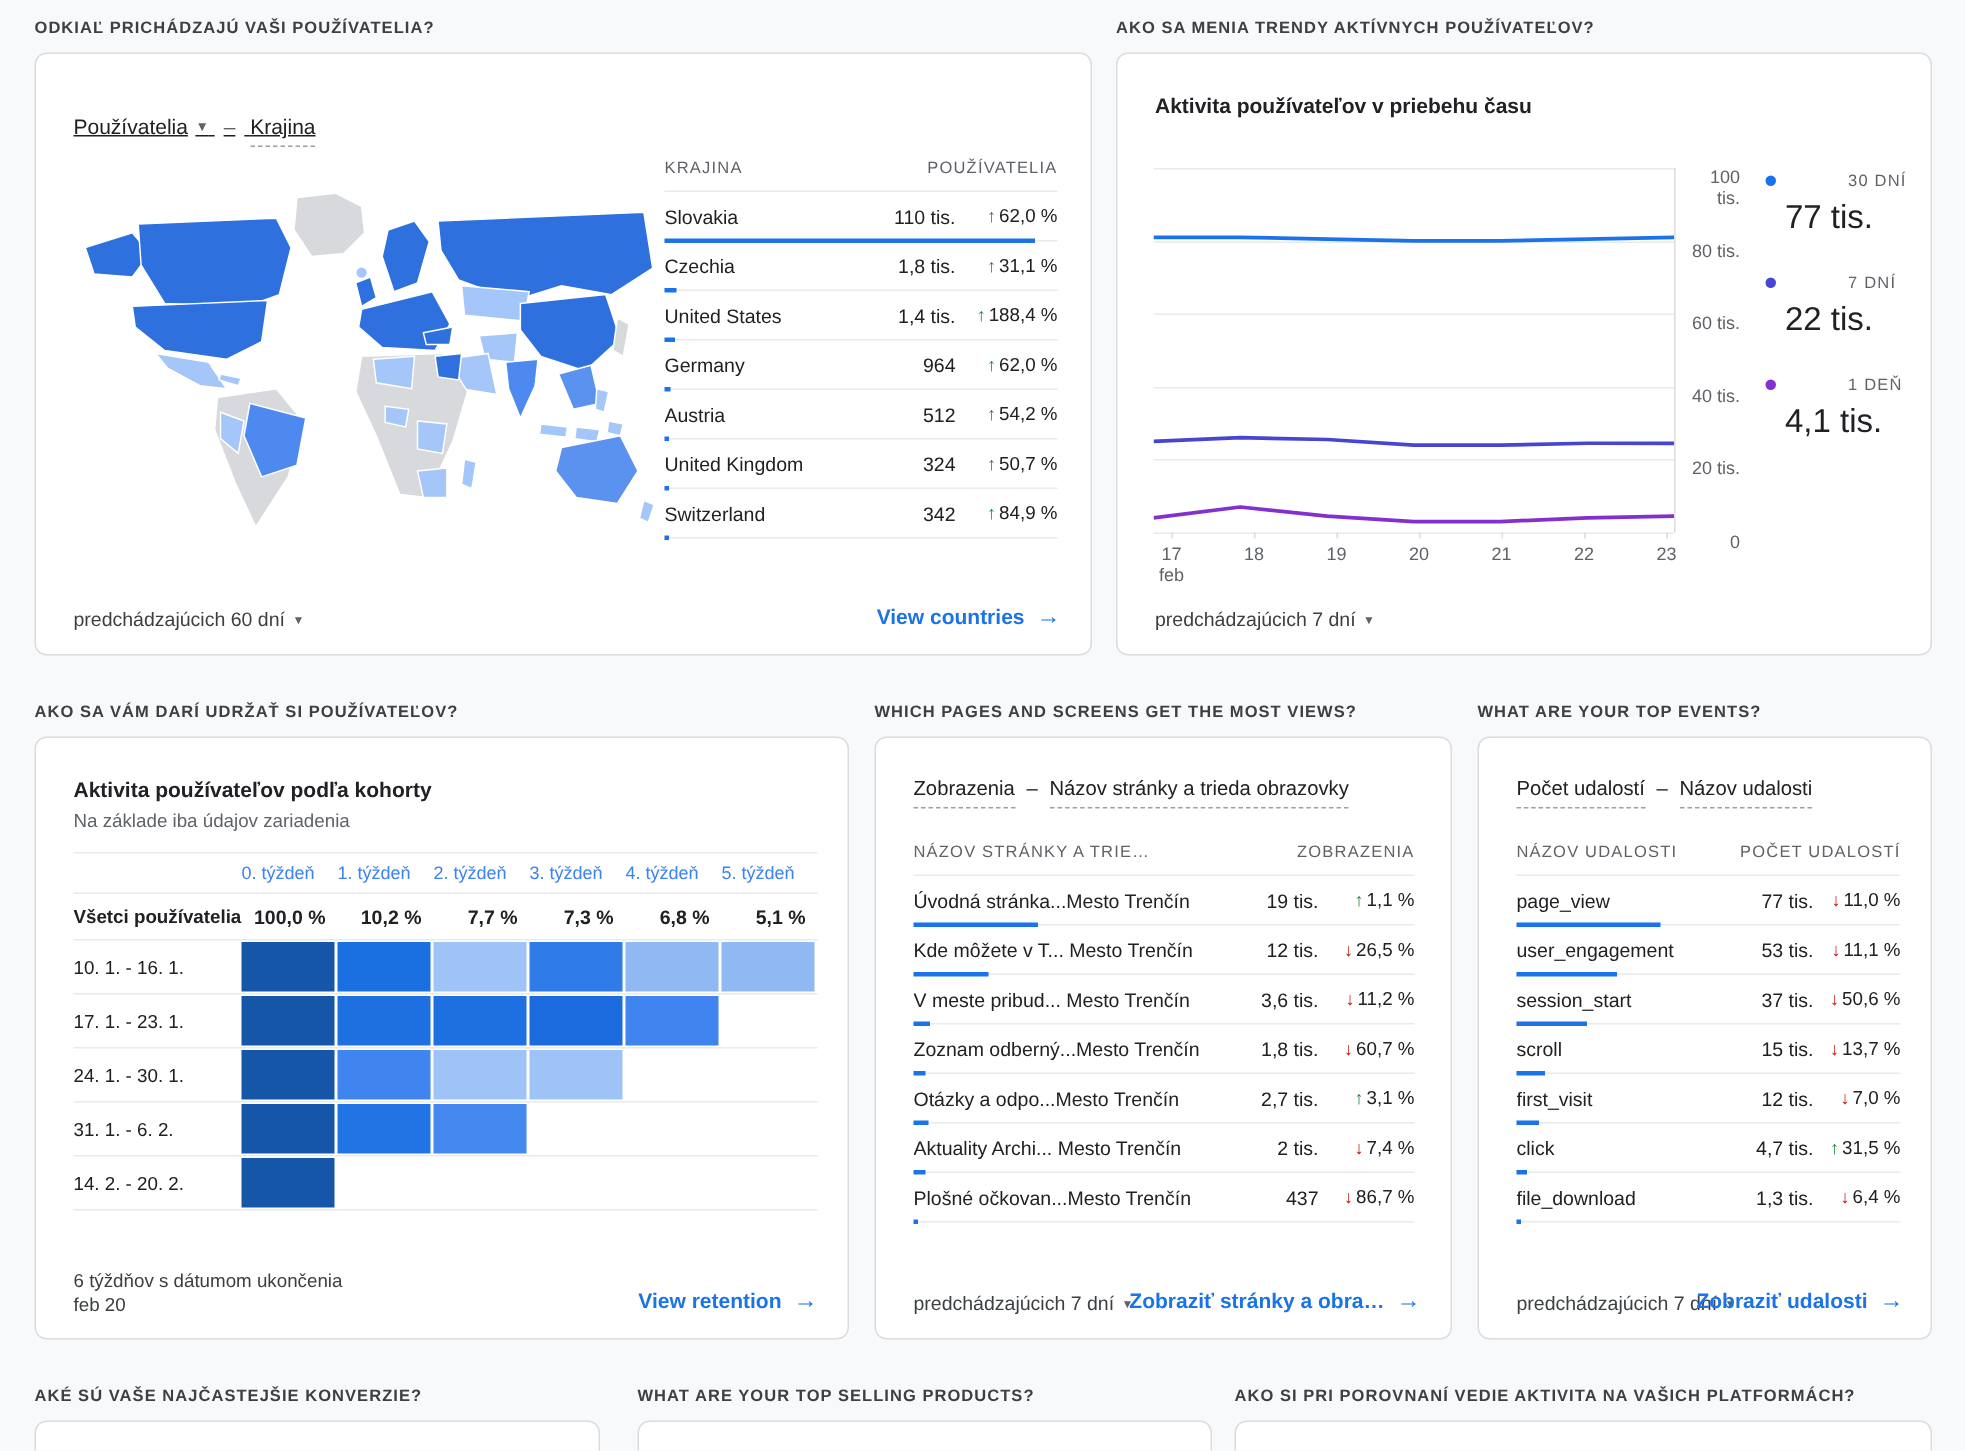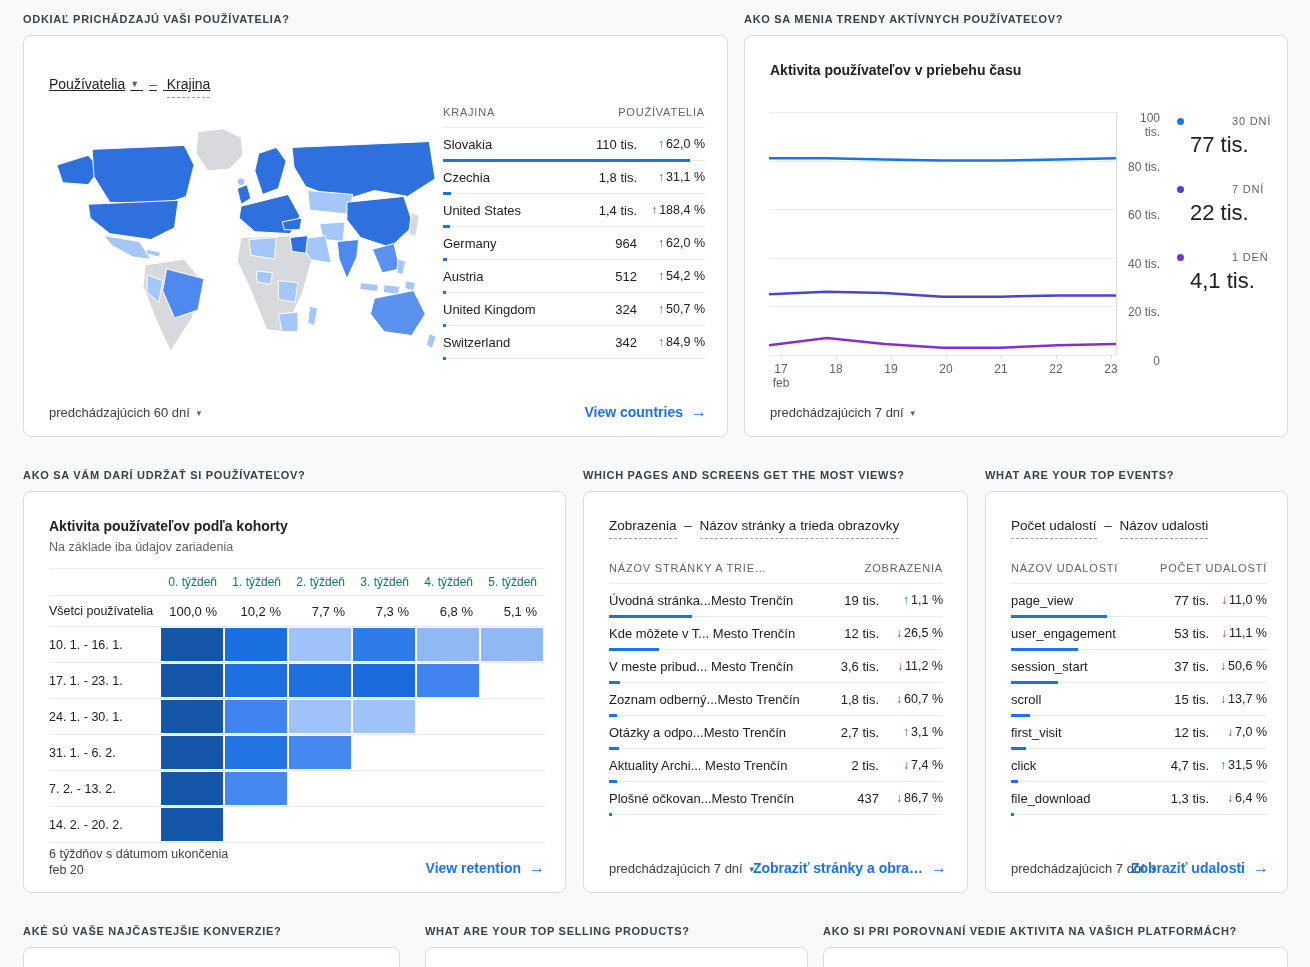--- a/index.html
+++ b/index.html
@@ -50,23 +50,23 @@
   .lg-entry{position:absolute;left:0;white-space:nowrap;}
   .lg-dot{display:inline-block;width:7px;height:7px;border-radius:50%;margin-right:6px;}
   .lg-name{font-size:11px;letter-spacing:.8px;color:#5f6368;margin-left:42px;}
   .lg-val{font-size:22px;color:#202124;margin:3px 0 0 13px;}
   
   .cohort-sub{position:absolute;left:25px;top:48px;font-size:12.5px;color:#5f6368;}
   .cohort-table{position:absolute;left:25px;top:76px;right:20px;}
   .ch-row{display:flex;align-items:center;}
   .ch-head{height:26px;border-top:1px solid #e8eaed;border-bottom:1px solid #e8eaed;}
   .ch-label{width:112px;font-size:12.5px;color:#202124;white-space:nowrap;}
-  .ch-col{width:64px;text-align:right;padding-right:8px;font-size:12px;color:#0f766e;box-sizing:border-box;}
+  .ch-col{width:64px;padding-right:8px;font-size:12px;color:#3b82f6;box-sizing:border-box;}
   .ch-val{width:64px;text-align:right;padding-right:8px;font-size:13px;color:#202124;box-sizing:border-box;}
-  .ch-allrow{height:30px;border-bottom:1px solid #e8eaed;}
+  .ch-allrow{height:30px;border-bottom:1px solid #e8eaed;font-weight:bold;}
   .ch-datarow{height:35px;border-bottom:1px solid #e8eaed;}
   .ch-cell{width:62px;height:33px;margin-right:2px;flex:none;}
   .cohort-foot{position:absolute;left:25px;bottom:14px;font-size:12.5px;color:#3c4043;line-height:16px;}
   
   .ptable{position:absolute;left:25px;top:70px;right:24px;}
   .ptable .vl{width:52px;}
   .ptable .dl{width:64px;}
   .etable{position:absolute;left:25px;top:70px;right:20px;}
   .etable .vl{width:55px;}
   .etable .dl{width:58px;}
@@ -289,25 +289,20 @@
       <span class="ch-cell" style="background: rgb(158, 195, 247);"></span>
       <span class="ch-cell" style="background: rgb(158, 195, 247);"></span>
     </div>
     <div class="ch-row ch-datarow">
       <span class="ch-label">31. 1. - 6. 2.</span>
       <span class="ch-cell" style="background: rgb(22, 86, 168);"></span>
       <span class="ch-cell" style="background: rgb(34, 115, 227);"></span>
       <span class="ch-cell" style="background: rgb(69, 137, 240);"></span>
     </div>
     <div class="ch-row ch-datarow">
-      <span class="ch-label">7. 2. - 13. 2.</span>
-      <span class="ch-cell" style="background: rgb(22, 86, 168);"></span>
-      <span class="ch-cell" style="background: rgb(69, 137, 240);"></span>
-    </div>
-    <div class="ch-row ch-datarow">
       <span class="ch-label">14. 2. - 20. 2.</span>
       <span class="ch-cell" style="background: rgb(22, 86, 168);"></span>
     </div>
   </div>
 
   <div class="cohort-foot">
     <div>6 týždňov s dátumom ukončenia</div>
     <div>feb 20</div>
   </div>
   <div class="cardlink"><span>View retention</span><span class="arr">→</span></div>

